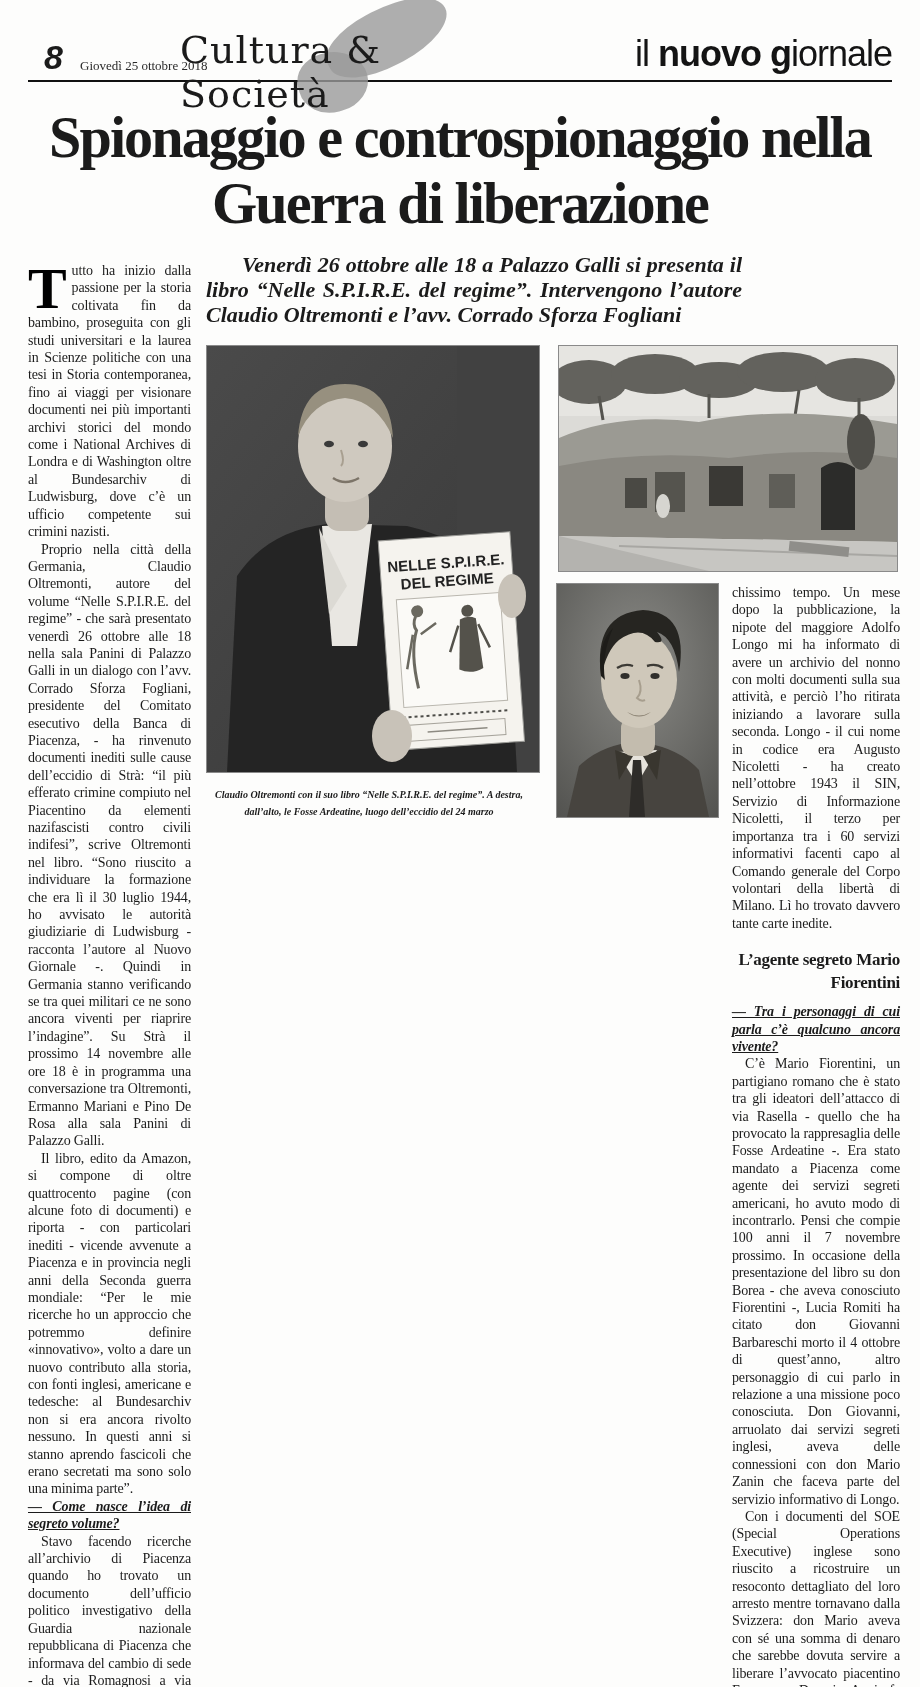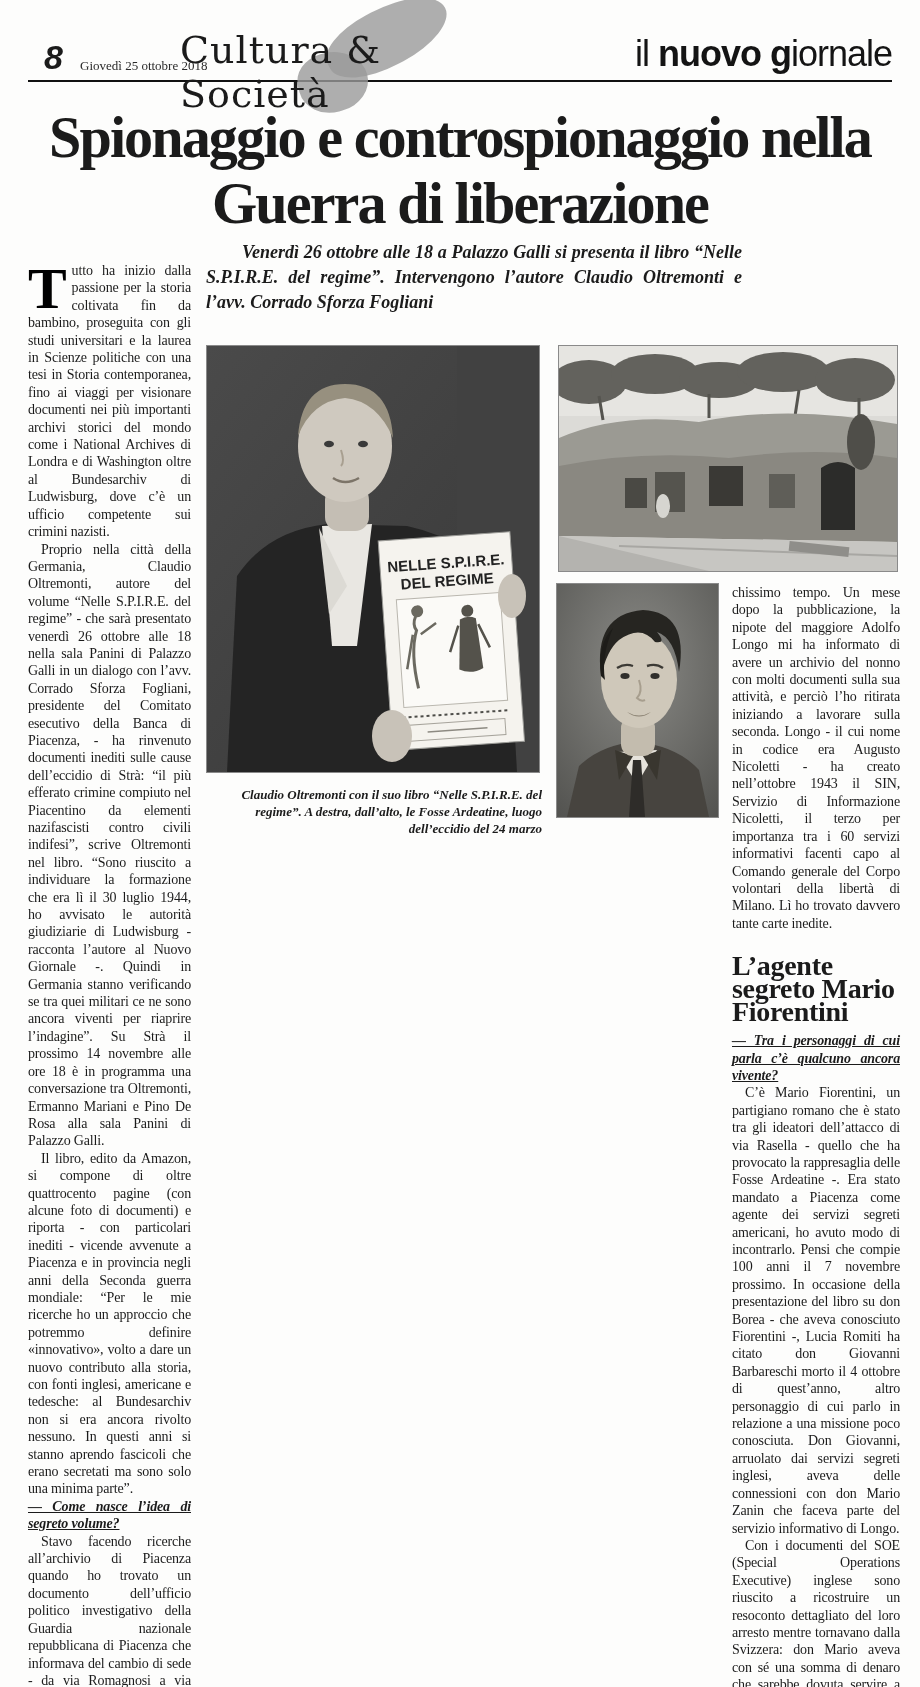--- a/index.html
+++ b/index.html
@@ -19,43 +19,43 @@
   .smudge.s1{left:322px;top:8px;width:130px;height:58px;transform:rotate(-28deg);}
   .smudge.s2{left:298px;top:52px;width:70px;height:60px;transform:rotate(-15deg);}
   .masthead{position:absolute;right:28px;top:34px;font-family:"Liberation Sans",sans-serif;
     font-size:36px;line-height:40px;letter-spacing:-1px;color:#141414;margin-left:44px;}
   .masthead b{font-weight:bold;}
   .header-rule{position:absolute;left:28px;right:28px;top:80px;height:2px;background:#111;}
   
   .headline{position:absolute;left:20px;top:104px;width:880px;text-align:center;
     font-weight:bold;font-size:60px;line-height:66px;letter-spacing:-2px;
     transform:scaleX(.97);transform-origin:center top;}
-  .standfirst{position:absolute;left:206px;top:240px;width:536px;
-    font-style:italic;font-weight:bold;font-size:18px;line-height:25px;
+  .standfirst{position:absolute;left:206px;top:252px;width:536px;
+    font-style:italic;font-weight:bold;font-size:22px;line-height:25px;
     text-align:justify;text-indent:36px;}
   
   .col{position:absolute;text-align:justify;font-size:14px;line-height:17.4px;
     letter-spacing:-.15px;}
   .col p{margin:0;text-indent:13px;}
   .col p.first{text-indent:0;}
   .dropcap{float:left;font-size:58px;line-height:46px;font-weight:bold;
     padding:4px 5px 0 0;color:#000;}
-  .subhead{font-size:28px;line-height:23px;font-weight:bold;letter-spacing:-.3px;
-    margin:22px 0 9px;text-align:left;}
+  .subhead{font-size:17px;line-height:23px;font-weight:bold;letter-spacing:-.3px;
+    margin:16px 0 9px;text-align:right;}
   .question{font-weight:bold;font-style:italic;margin:9px 0 3px;text-indent:0 !important;text-decoration:underline;}
   .col-left{left:28px;top:262px;width:163px;}
   .col-right{left:732px;top:584px;width:168px;}
   
   .photo{position:absolute;border:1px solid #8a8a8a;box-sizing:border-box;overflow:hidden;background:#555;}
   .photo svg{display:block;}
   .photo-main{left:206px;top:345px;width:334px;height:428px;}
   .photo-fosse{left:558px;top:345px;width:340px;height:227px;}
   .photo-portrait{left:556px;top:583px;width:163px;height:235px;}
   .caption{position:absolute;left:196px;top:786px;width:346px;
-    font-style:italic;font-weight:bold;font-size:13px;line-height:17px;text-align:right;}
+    font-style:italic;font-weight:bold;font-size:10px;line-height:17px;text-align:center;}
 </style>
 </head>
 <body>
 
 <div class="page">
 
   <div class="pagenum">8</div>
   <div class="dateline">Giovedì 25 ottobre 2018</div>
   <div class="smudge s1"></div>
   <div class="smudge s2"></div>

